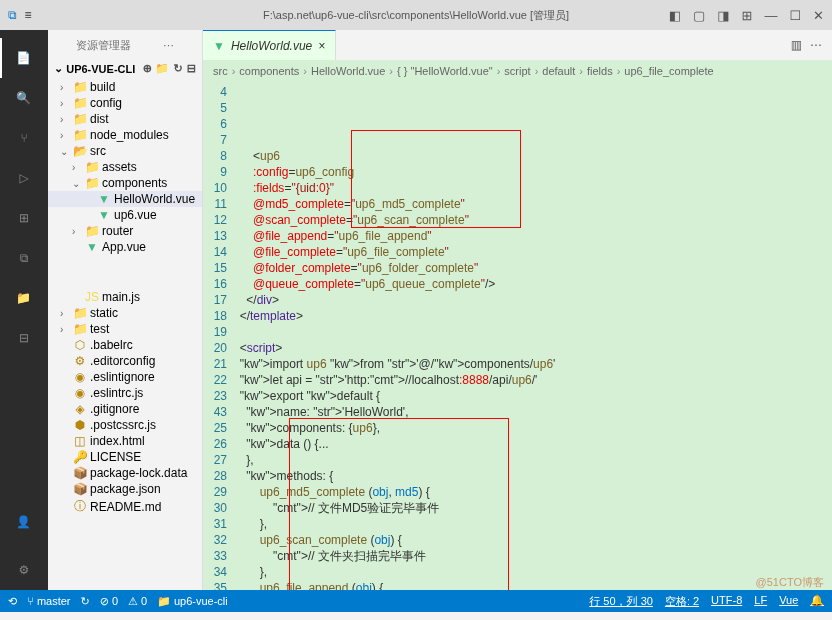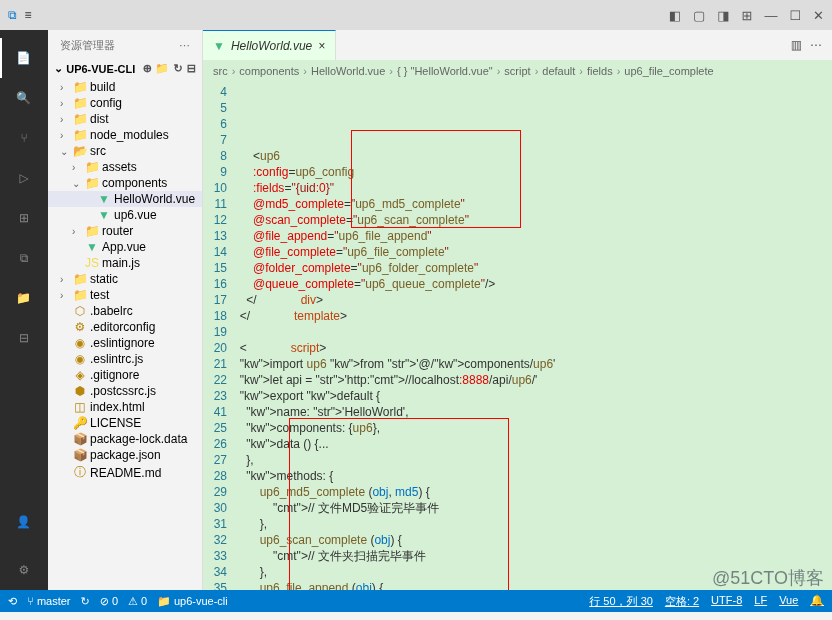--- a/index.html
+++ b/index.html
@@ -9,60 +9,61 @@
 .titlebar-center { font-size: 11px; color: #555; position: absolute; left: 50%; transform: translateX(-50%); }
 .titlebar-right { display: flex; gap: 12px; align-items: center; }
 .titlebar-right span { font-size: 13px; color: #555; cursor: pointer; }
 .main { display: flex; height: 560px; }
 .activity-bar { width: 48px; background: #2c2c2c; display: flex; flex-direction: column; align-items: center; padding-top: 8px; }
 .activity-bar .icon { width: 48px; height: 40px; display: flex; align-items: center; justify-content: center; color: #858585; cursor: pointer; position: relative; }
 .activity-bar .icon.active { color: #fff; }
 .activity-bar .icon.active::before { content: ''; position: absolute; left: 0; top: 0; bottom: 0; width: 2px; background: #fff; }
 .activity-bar .bottom { margin-top: auto; margin-bottom: 8px; }
 .sidebar { width: 155px; background: #f3f3f3; border-right: 1px solid #ddd; display: flex; flex-direction: column; }
-.sidebar-header { height: 30px; padding: 0 12px; display: flex; align-items: center; font-size: 11px; color: #6f6f6f; justify-content: space-between; }
+.sidebar-header { height: 30px; padding: 0 28px; display: flex; align-items: center; font-size: 11px; color: #6f6f6f; justify-content: space-between; }
 .sidebar-section { font-size: 11px; font-weight: bold; padding: 2px 6px; display: flex; align-items: center; gap: 3px; cursor: pointer; }
 .tree { flex: 1; overflow-y: auto; padding: 2px 0; }
 .tree-item { display: flex; align-items: center; padding: 1px 4px; cursor: pointer; gap: 3px; font-size: 12px; white-space: nowrap; }
 .tree-item.selected { background: #e4e6f1; }
 .tree-item .chev { width: 10px; color: #666; font-size: 10px; }
 .tree-item .ficon { width: 14px; text-align: center; }
 .folder-ic { color: #b8860b; }
 .vue-ic { color: #42b883; }
 .js-ic { color: #f0db4f; }
 .editor-area { flex: 1; display: flex; flex-direction: column; background: #d5f0d5; color: #333; }
 .tabbar { height: 30px; background: #f3f3f3; display: flex; align-items: center; }
 .tab { height: 30px; padding: 0 10px; display: flex; align-items: center; gap: 6px; background: #e8ffe8; border-right: 1px solid #ddd; border-top: 1px solid #0078d4; font-size: 12px; font-style: italic; cursor: pointer; }
 .tab-actions { margin-left: auto; display: flex; gap: 8px; padding-right: 10px; color: #555; }
 .breadcrumb { height: 22px; padding: 0 10px; display: flex; align-items: center; gap: 4px; font-size: 11px; color: #666; background: #d5f0d5; white-space: nowrap; overflow: hidden; }
 .breadcrumb .sep { color: #888; }
 .code { flex: 1; display: flex; font-family: Consolas, monospace; font-size: 12px; overflow: auto; position: relative; }
 .gutter { width: 30px; text-align: right; color: #237893; padding-right: 6px; user-select: none; line-height: 16px; padding-top: 2px; }
 .gutter div { height: 16px; }
 .code-content { flex: 1; line-height: 16px; padding-top: 2px; position: relative; white-space: pre; }
 .line { height: 16px; }
-.tag { color: #c2410c; margin-left: 44px; }
+.tag { color: #4c1d95; }
 .attr { color: #e50000; }
 .str { color: #a31515; }
 .fn { color: #795e26; }
 .var { color: #0070c1; }
 .boxed { border: 1.5px solid red; position: absolute; pointer-events: none; }
 .section-bottom { border-top: 1px solid #ccc; font-size: 11px; padding: 3px 10px; cursor: pointer; }
 .statusbar { height: 22px; background: #007acc; color: #fff; display: flex; align-items: center; font-size: 11px; padding: 0 8px; gap: 10px; }
 .statusbar .right { margin-left: auto; display: flex; gap: 12px; text-decoration: underline; }
-.watermark { position: absolute; right: 8px; bottom: 30px; color: #0f172a; font-size: 18px; opacity: 0.5; }
+.watermark { position: absolute; right: 8px; bottom: 30px; color: #c2410c; font-size: 11px; opacity: 0.5; }
 </style>
 </head>
 <body>
 
 <div class="titlebar">
   <div class="titlebar-left">
     <span style="color:#0078d4">⧉</span>
     <span>≡</span>
   </div>
+  <div class="titlebar-center">F:\asp.net\up6-vue-cli\src\components\HelloWorld.vue [管理员]</div>
   <div class="titlebar-right">
     <span>◧</span>
     <span>▢</span>
     <span>◨</span>
     <span>⊞</span>
     <span>—</span>
     <span>☐</span>
     <span>✕</span>
   </div>
 </div>
@@ -145,21 +146,21 @@
         <div class="tree-item" style="padding-left: 24px;">
           <span class="chev">›</span>
           <span class="ficon folder-ic">📁</span>
           <span>router</span>
         </div>
         <div class="tree-item" style="padding-left: 24px;">
           <span class="chev"></span>
           <span class="ficon vue-ic">▼</span>
           <span>App.vue</span>
         </div>
-        <div class="tree-item" style="padding-left: 24px;">
+        <div class="tree-item" style="padding-left: 24px; margin-top: 34px;">
           <span class="chev"></span>
           <span class="ficon js-ic">JS</span>
           <span>main.js</span>
         </div>
         <div class="tree-item" style="padding-left: 12px;">
           <span class="chev">›</span>
           <span class="ficon folder-ic">📁</span>
           <span>static</span>
         </div>
         <div class="tree-item" style="padding-left: 12px;">
@@ -269,21 +270,21 @@
           <div>14</div>
           <div>15</div>
           <div>16</div>
           <div>17</div>
           <div>18</div>
           <div>19</div>
           <div>20</div>
           <div>21</div>
           <div>22</div>
           <div>23</div>
-          <div>41</div>
+          <div>43</div>
           <div>25</div>
           <div>26</div>
           <div>27</div>
           <div>28</div>
           <div>29</div>
           <div>30</div>
           <div>31</div>
           <div>32</div>
           <div>33</div>
           <div>34</div>

